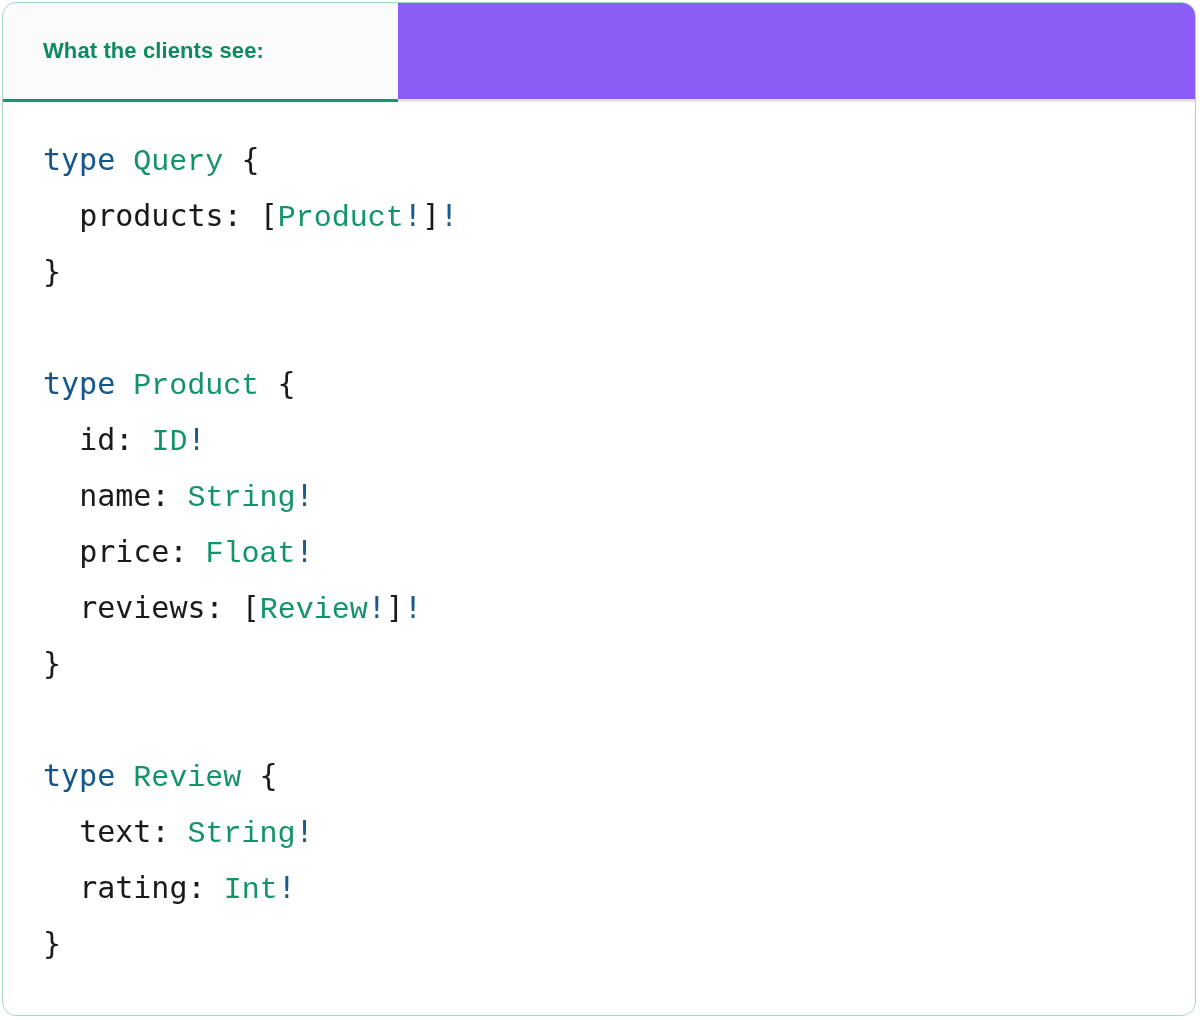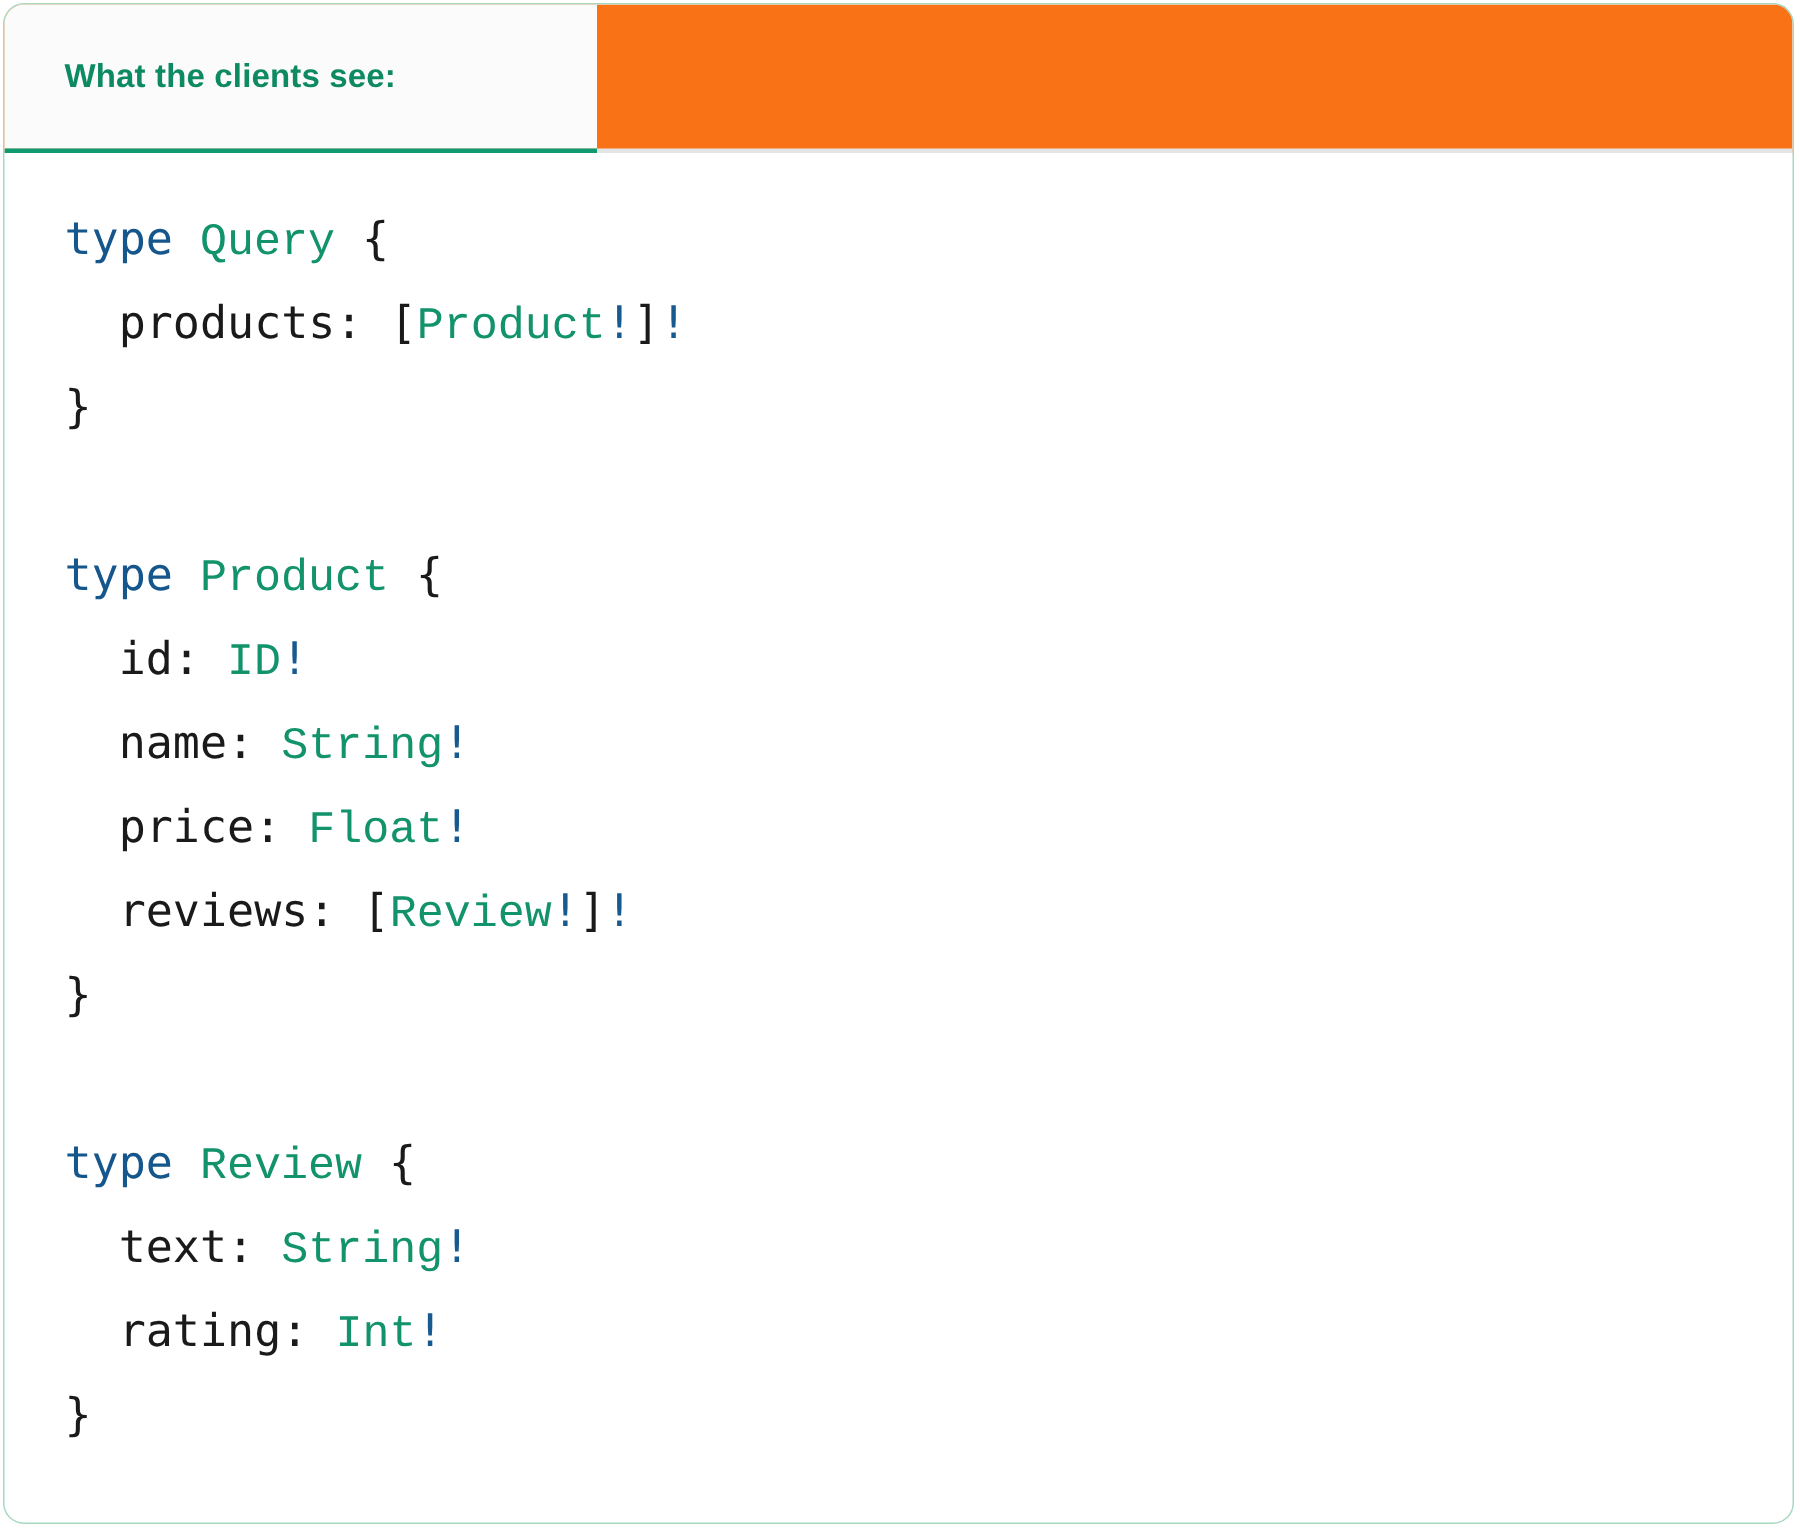--- a/index.html
+++ b/index.html
@@ -24,21 +24,21 @@
     border: 1px solid #a9d8c1;
     border-radius: 14px;
     background: #ffffff;
     overflow: hidden;
   }
 
   
   .tabbar {
     position: relative;
     height: 96px;
-    background: #f97316;
+    background: #8b5cf6;
     border-bottom: 3px solid #e4e4e4;
     box-sizing: content-box;
   }
   .tab {
     position: absolute;
     left: 0;
     top: 0;
     width: 395px;
     height: 96px;
     display: flex;

